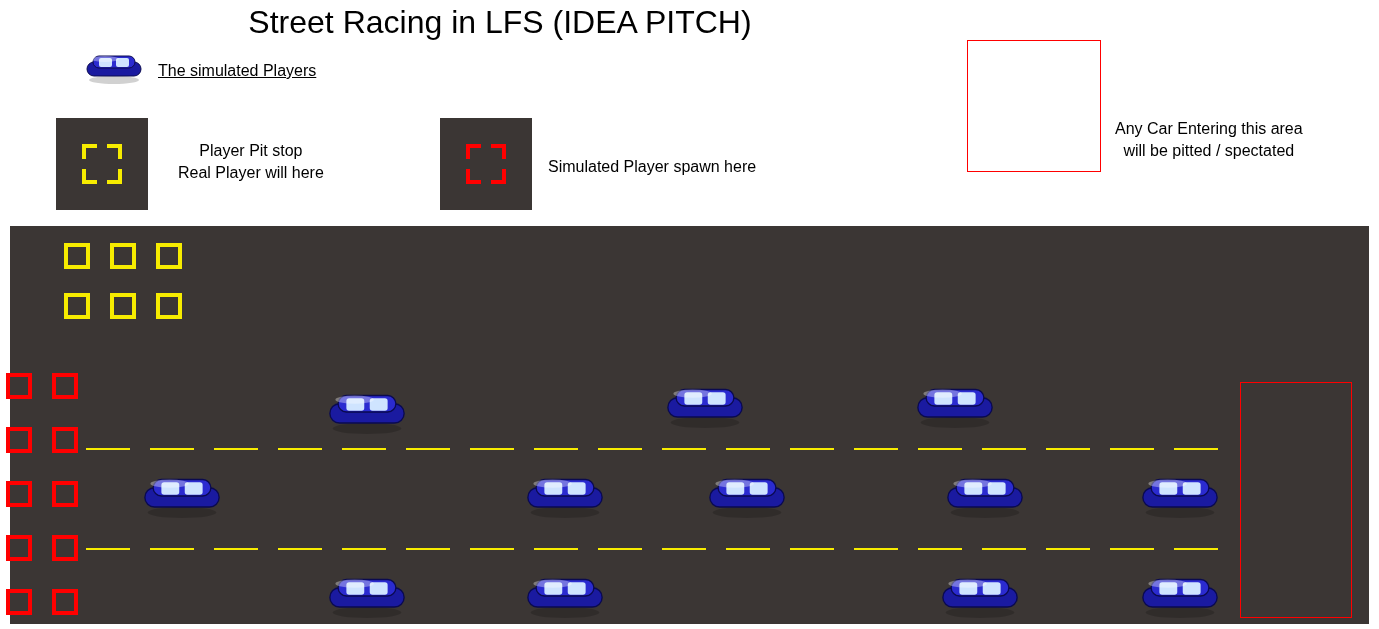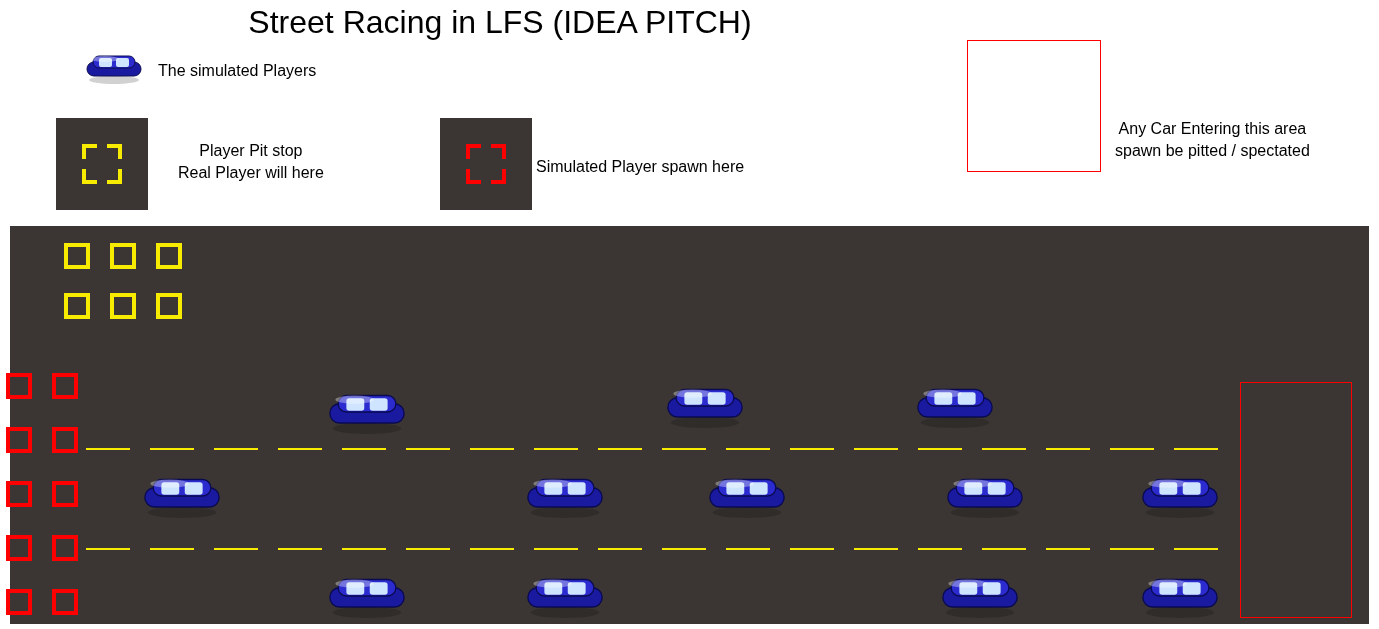--- a/index.html
+++ b/index.html
@@ -1,23 +1,23 @@
 <!DOCTYPE html>
 <html><head>
 <meta charset="utf-8">
 <style>
   html,body{margin:0;padding:0;background:#fff;font-family:Arial,Helvetica,sans-serif;color:#000;}
   .page{position:relative;width:1379px;height:629px;}
   .title{position:absolute;left:0;top:4px;width:1000px;text-align:center;font-size:32px;}
   .legend-car{position:absolute;left:85px;top:52px;}
-  .legend-car-label{position:absolute;left:158px;top:62px;font-size:16px;}
+  .legend-car-label{position:absolute;left:158px;top:62px;font-size:16px;text-decoration:underline;}
   .legend-pit{position:absolute;left:56px;top:118px;}
   .legend-pit-label{position:absolute;left:178px;top:140px;font-size:16px;text-align:center;line-height:22px;}
   .legend-spawn{position:absolute;left:440px;top:118px;}
-  .legend-spawn-label{position:absolute;left:536px;top:158px;font-size:16px;}
+  .legend-spawn-label{position:absolute;left:548px;top:158px;font-size:16px;}
   .pitzone-box{position:absolute;left:967px;top:40px;width:132px;height:130px;border:1px solid #f00;}
   .pitzone-label{position:absolute;left:1115px;top:74px;font-size:16px;text-align:center;line-height:22px;margin-top:44px;}
   .road{position:absolute;left:10px;top:226px;width:1359px;height:398px;background:#3b3634;}
   .dash-line{position:absolute;height:8px;}
   .dash{display:inline-block;width:44px;height:8px;background:#f7ec00;margin-right:20px;}
   .red-zone{position:absolute;border:1px solid #f00;}
   .car{position:absolute;}
   
   .spawn-box-bg{width:92px;height:92px;background:#3b3634;position:relative;}
   
@@ -71,21 +71,21 @@
           <div class="corner bl"></div>
           <div class="corner br"></div>
       </div>
     </div>
   </div>
   <div class="legend-spawn-label">Simulated Player spawn here</div>
 
   <div class="pitzone-box"></div>
   <div class="pitzone-label">
     <div>Any Car Entering this area</div>
-    <div>spawn be pitted / spectated</div>
+    <div>will be pitted / spectated</div>
   </div>
 
   <div class="road">
 
     <div class="corners yellow" style="left:54px;top:17px;width:26px;height:26px;">
         <div class="corner tl"></div>
         <div class="corner tr"></div>
         <div class="corner bl"></div>
         <div class="corner br"></div>
       </div>

